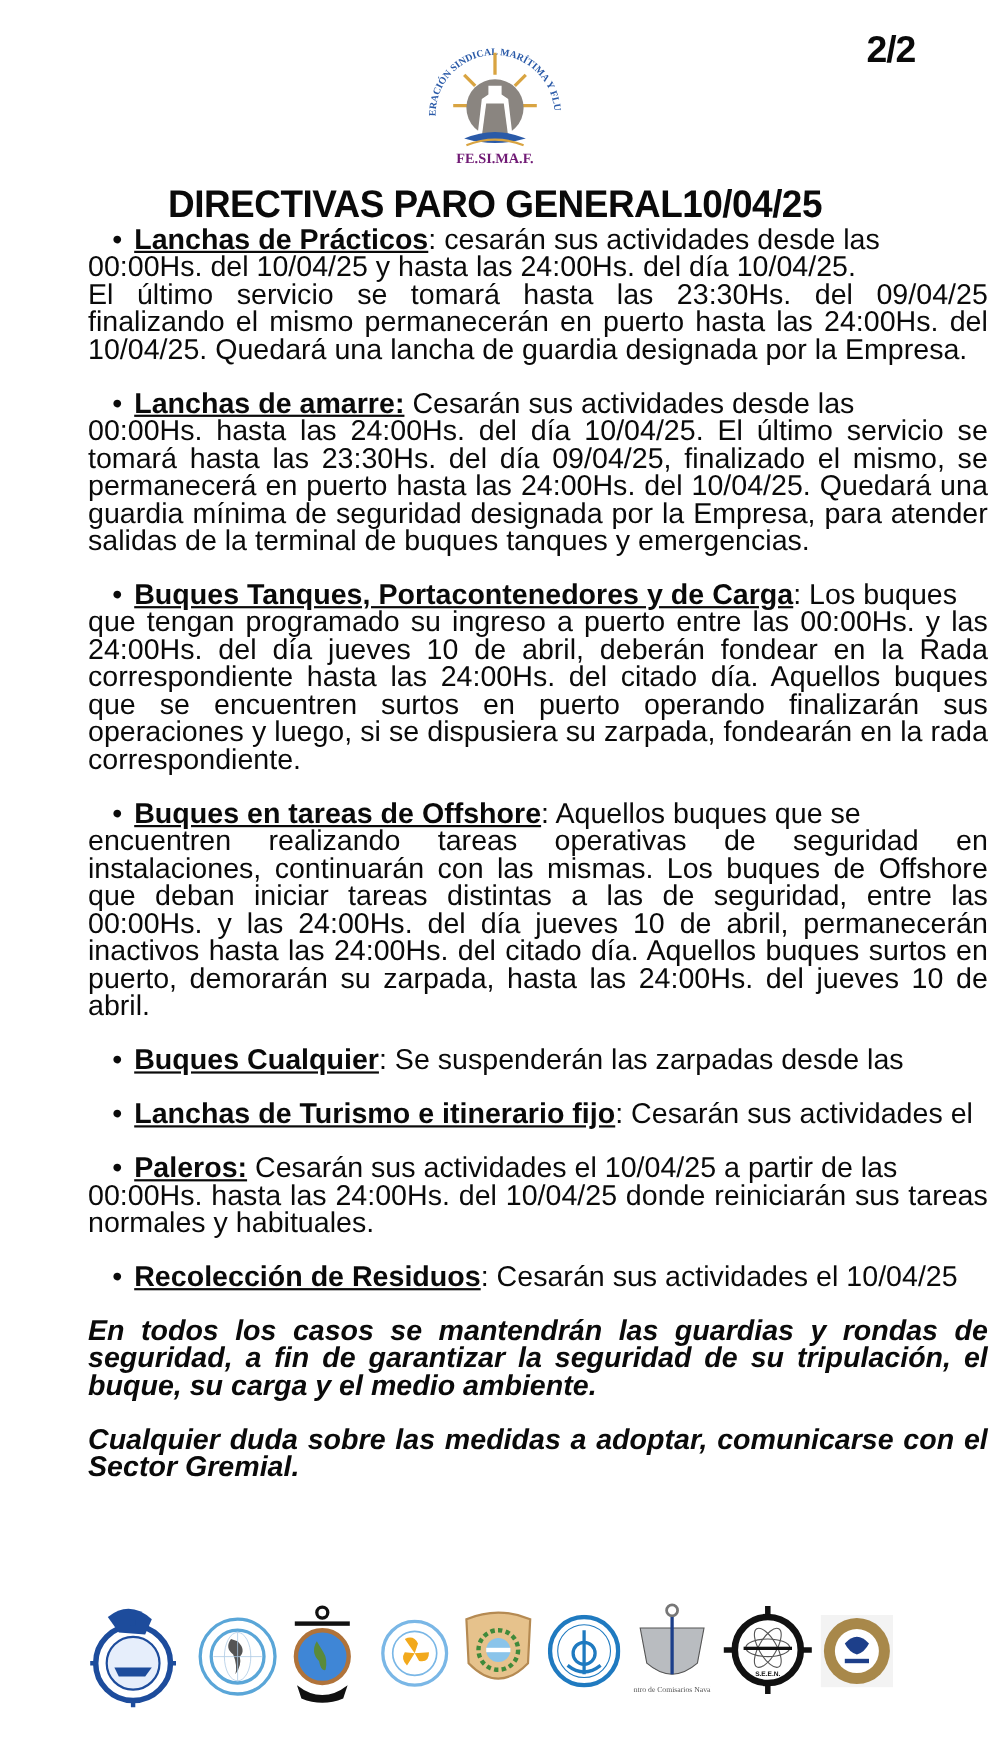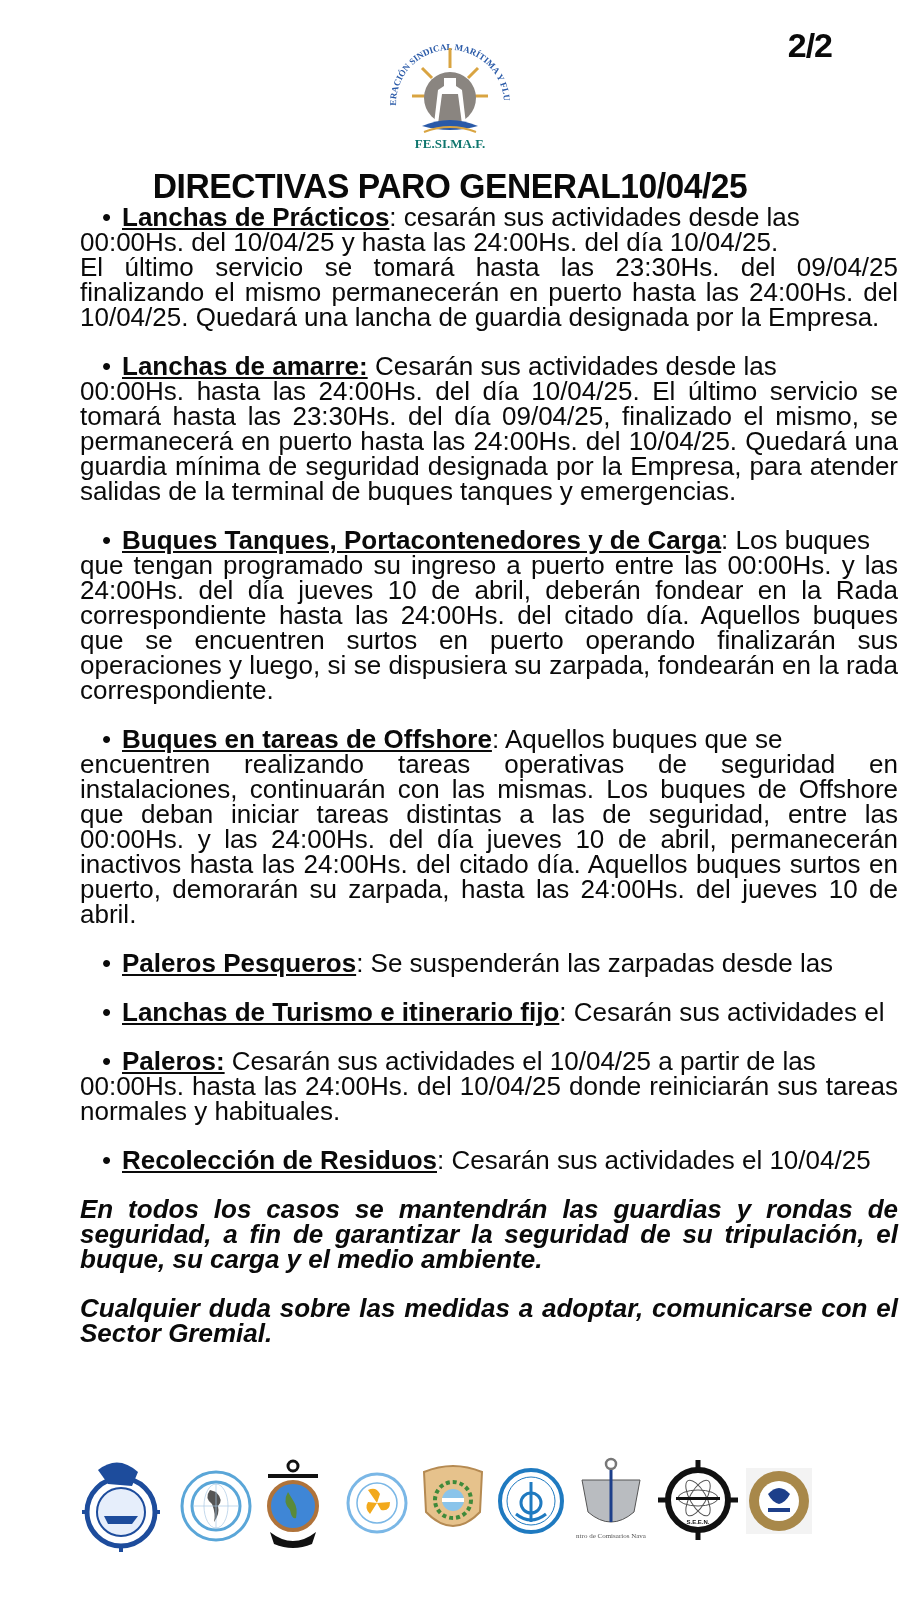--- a/index.html
+++ b/index.html
@@ -1,21 +1,21 @@
 <!DOCTYPE html>
 <html><head>
 <meta charset="utf-8">
 <style>
   html, body { margin:0; padding:0; background:#ffffff; }
   body { width:900px; height:1600px; position:relative; overflow:hidden; color:#0a0a0a;
          font-family:"Liberation Sans", sans-serif; }
   .page-num { position:absolute; right:68px; top:26px; font-weight:bold; font-size:34px; letter-spacing:-1px;text-align:center; }
   .logo { position:absolute; left:382px; top:26px; width:136px; height:128px; }
   .logo-caption { position:absolute; left:382px; top:136px; width:136px; text-align:center;
-                  font-family:"Liberation Serif", serif; font-weight:bold; font-size:13px; color:#0f766e; }
+                  font-family:"Liberation Serif", serif; font-weight:bold; font-size:13px; color:#701a75; }
   .title { position:absolute; left:0; right:0; top:166px; text-align:center; font-weight:bold;
            font-size:35px; letter-spacing:-0.5px; transform:scaleX(0.96); }
   .content { position:absolute; left:41px; top:205px; width:818px; font-size:26px; line-height:25px;
              transform-origin:left top;margin-left:39px; }
   .section { margin-bottom:24px; text-align:justify; }
   .section .first { display:block; text-align:left; padding-left:22px; }
   .bullet { display:inline-block; width:20px; }
   .heading { font-weight:bold; text-decoration:underline; }
   .note { font-weight:bold; font-style:italic; text-align:justify; margin-bottom:24px; }
   .logos { position:absolute; left:78px; top:1450px; width:740px; height:140px; }
@@ -62,21 +62,21 @@
   </div>
   <div class="section">
     <span class="first"><span class="bullet">•</span><span class="heading">Buques Tanques, Portacontenedores y de Carga</span><span>:</span><span> Los buques</span></span>
     <span>que tengan programado su ingreso a puerto entre las 00:00Hs. y las 24:00Hs. del día jueves 10 de abril, deberán fondear en la Rada correspondiente hasta las 24:00Hs. del citado día. Aquellos buques que se encuentren surtos en puerto operando finalizarán sus operaciones y luego, si se dispusiera su zarpada, fondearán en la rada correspondiente.</span>
   </div>
   <div class="section">
     <span class="first"><span class="bullet">•</span><span class="heading">Buques en tareas de Offshore</span><span>:</span><span> Aquellos buques que se</span></span>
     <span>encuentren realizando tareas operativas de seguridad en instalaciones, continuarán con las mismas. Los buques de Offshore que deban iniciar tareas distintas a las de seguridad, entre las 00:00Hs. y las 24:00Hs. del día jueves 10 de abril, permanecerán inactivos hasta las 24:00Hs. del citado día. Aquellos buques surtos en puerto, demorarán su zarpada, hasta las 24:00Hs. del jueves 10 de abril.</span>
   </div>
   <div class="section">
-    <span class="first"><span class="bullet">•</span><span class="heading">Paleros Pesqueros</span><span>:</span><span> Se suspenderán las zarpadas desde las</span></span>
+    <span class="first"><span class="bullet">•</span><span class="heading">Buques Cualquier</span><span>:</span><span> Se suspenderán las zarpadas desde las</span></span>
   </div>
   <div class="section">
     <span class="first"><span class="bullet">•</span><span class="heading">Lanchas de Turismo e itinerario fijo</span><span>:</span><span> Cesarán sus actividades el</span></span>
   </div>
   <div class="section">
     <span class="first"><span class="bullet">•</span><span class="heading">Paleros:</span><span></span><span> Cesarán sus actividades el 10/04/25 a partir de las</span></span>
     <span>00:00Hs. hasta las 24:00Hs. del 10/04/25 donde reiniciarán sus tareas normales y habituales.</span>
   </div>
   <div class="section">
     <span class="first"><span class="bullet">•</span><span class="heading">Recolección de Residuos</span><span>:</span><span> Cesarán sus actividades el 10/04/25</span></span>

